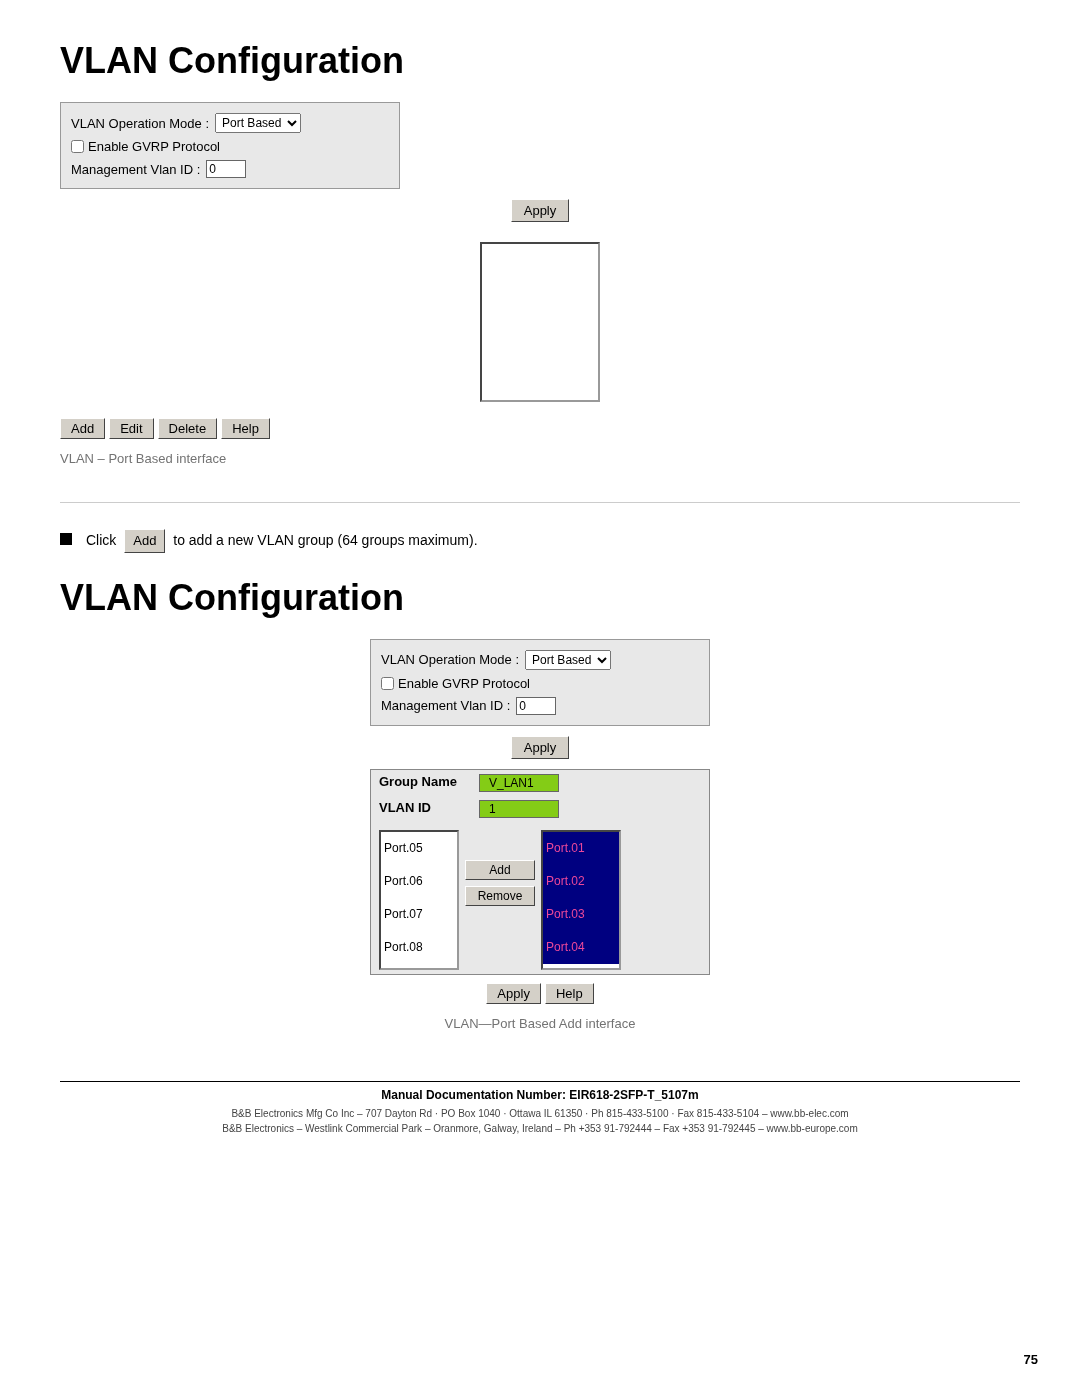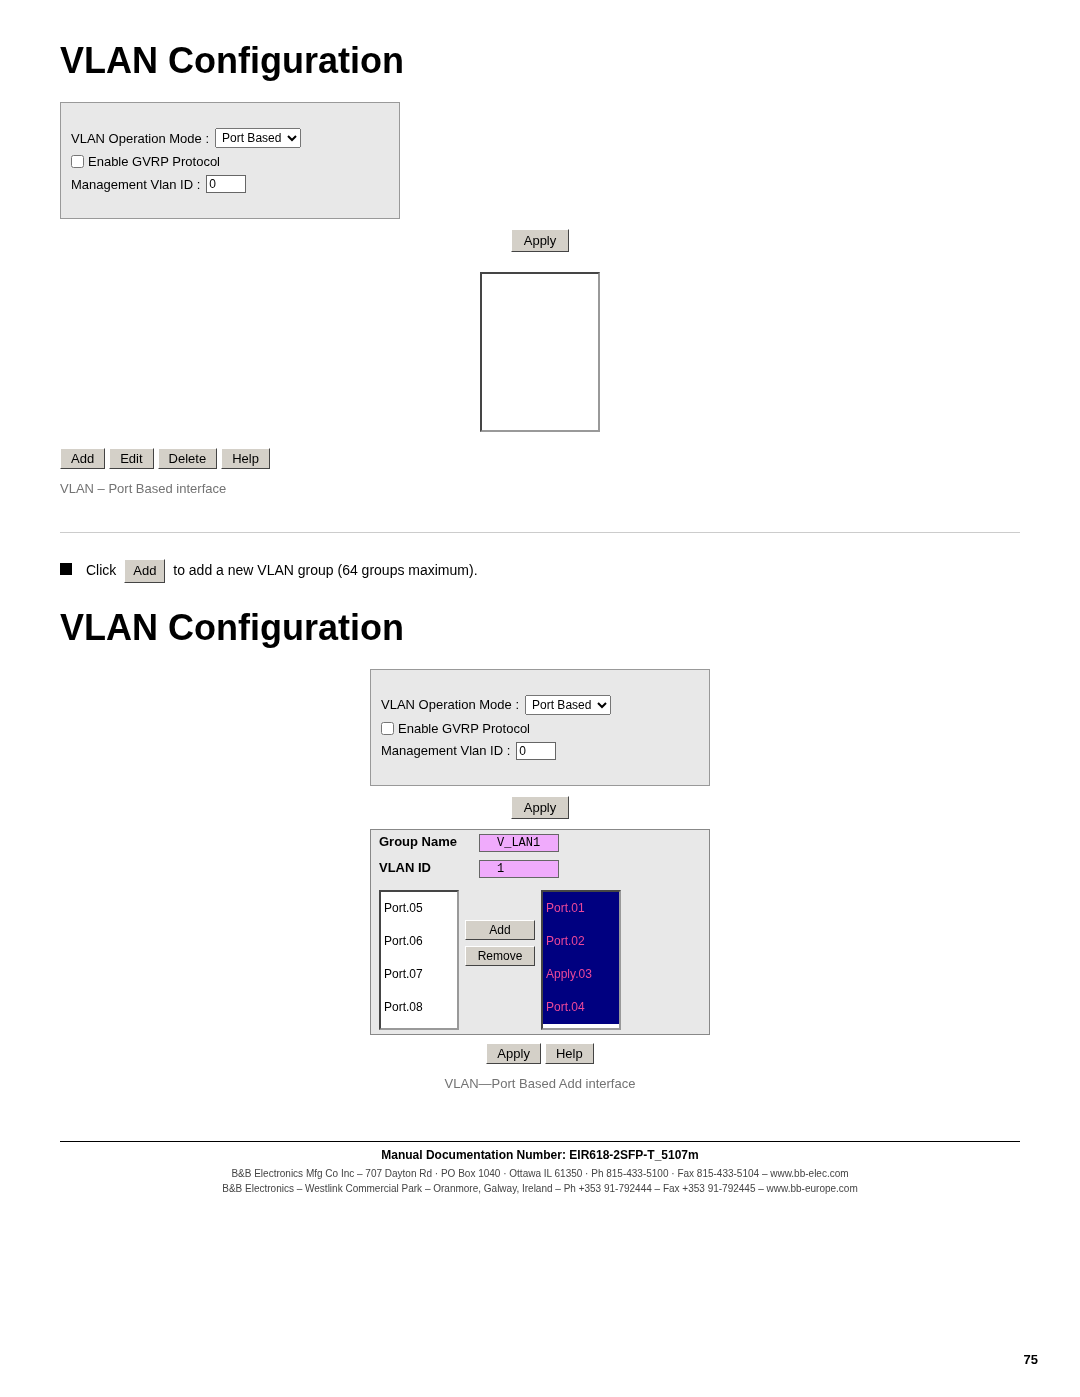--- a/index.html
+++ b/index.html
@@ -29,21 +29,21 @@
       font-family: Arial, sans-serif;
       margin-bottom: 20px;
       text-align: center;
     }
 
     
     .config-panel {
       border: 1px solid #999;
       background: #e8e8e8;
       width: 340px;
-      padding: 22px 10px;
+      padding: 7px 10px;
     }
     .config-row {
       display: flex;
       align-items: center;
       padding: 3px 0;
       font-size: 13px;
     }
     .config-row label {
       margin-right: 6px;
       white-space: nowrap;
@@ -171,25 +171,24 @@
       padding: 4px 8px;
       vertical-align: top;
     }
     .add-interface-table .label-cell {
       font-weight: bold;
       white-space: nowrap;
       width: 100px;
     }
     .add-interface-table input[type="text"] {
       border: 1px solid #666;
-      padding: 1px 17px;
+      padding: 1px 9px;
       font-size: 12px;
       width: 80px;
-      background: #f0abfc;
-      font-family: Liberation Mono, monospace;
+      background: #84cc16;
     }
 
     
     .port-area {
       display: flex;
       align-items: flex-start;
       gap: 6px;
       margin-top: 4px;
     }
     .port-list {
@@ -369,21 +368,21 @@
                 </div>
 
             <div class="port-mid-btns">
               <button>Add</button>
               <button>Remove</button>
             </div>
 
             <div class="port-list" id="selected-ports">
             <div class="selected">Port.01</div>
                   <div class="selected">Port.02</div>
-                  <div class="selected">Apply.03</div>
+                  <div class="selected">Port.03</div>
                   <div class="selected">Port.04</div>
                 </div>
           </div>
         </td>
       </tr>
     </tbody>
       </table>
 
     <div class="btn-row" style="margin-top: 8px;">
       <button class="std-btn">Apply</button>

